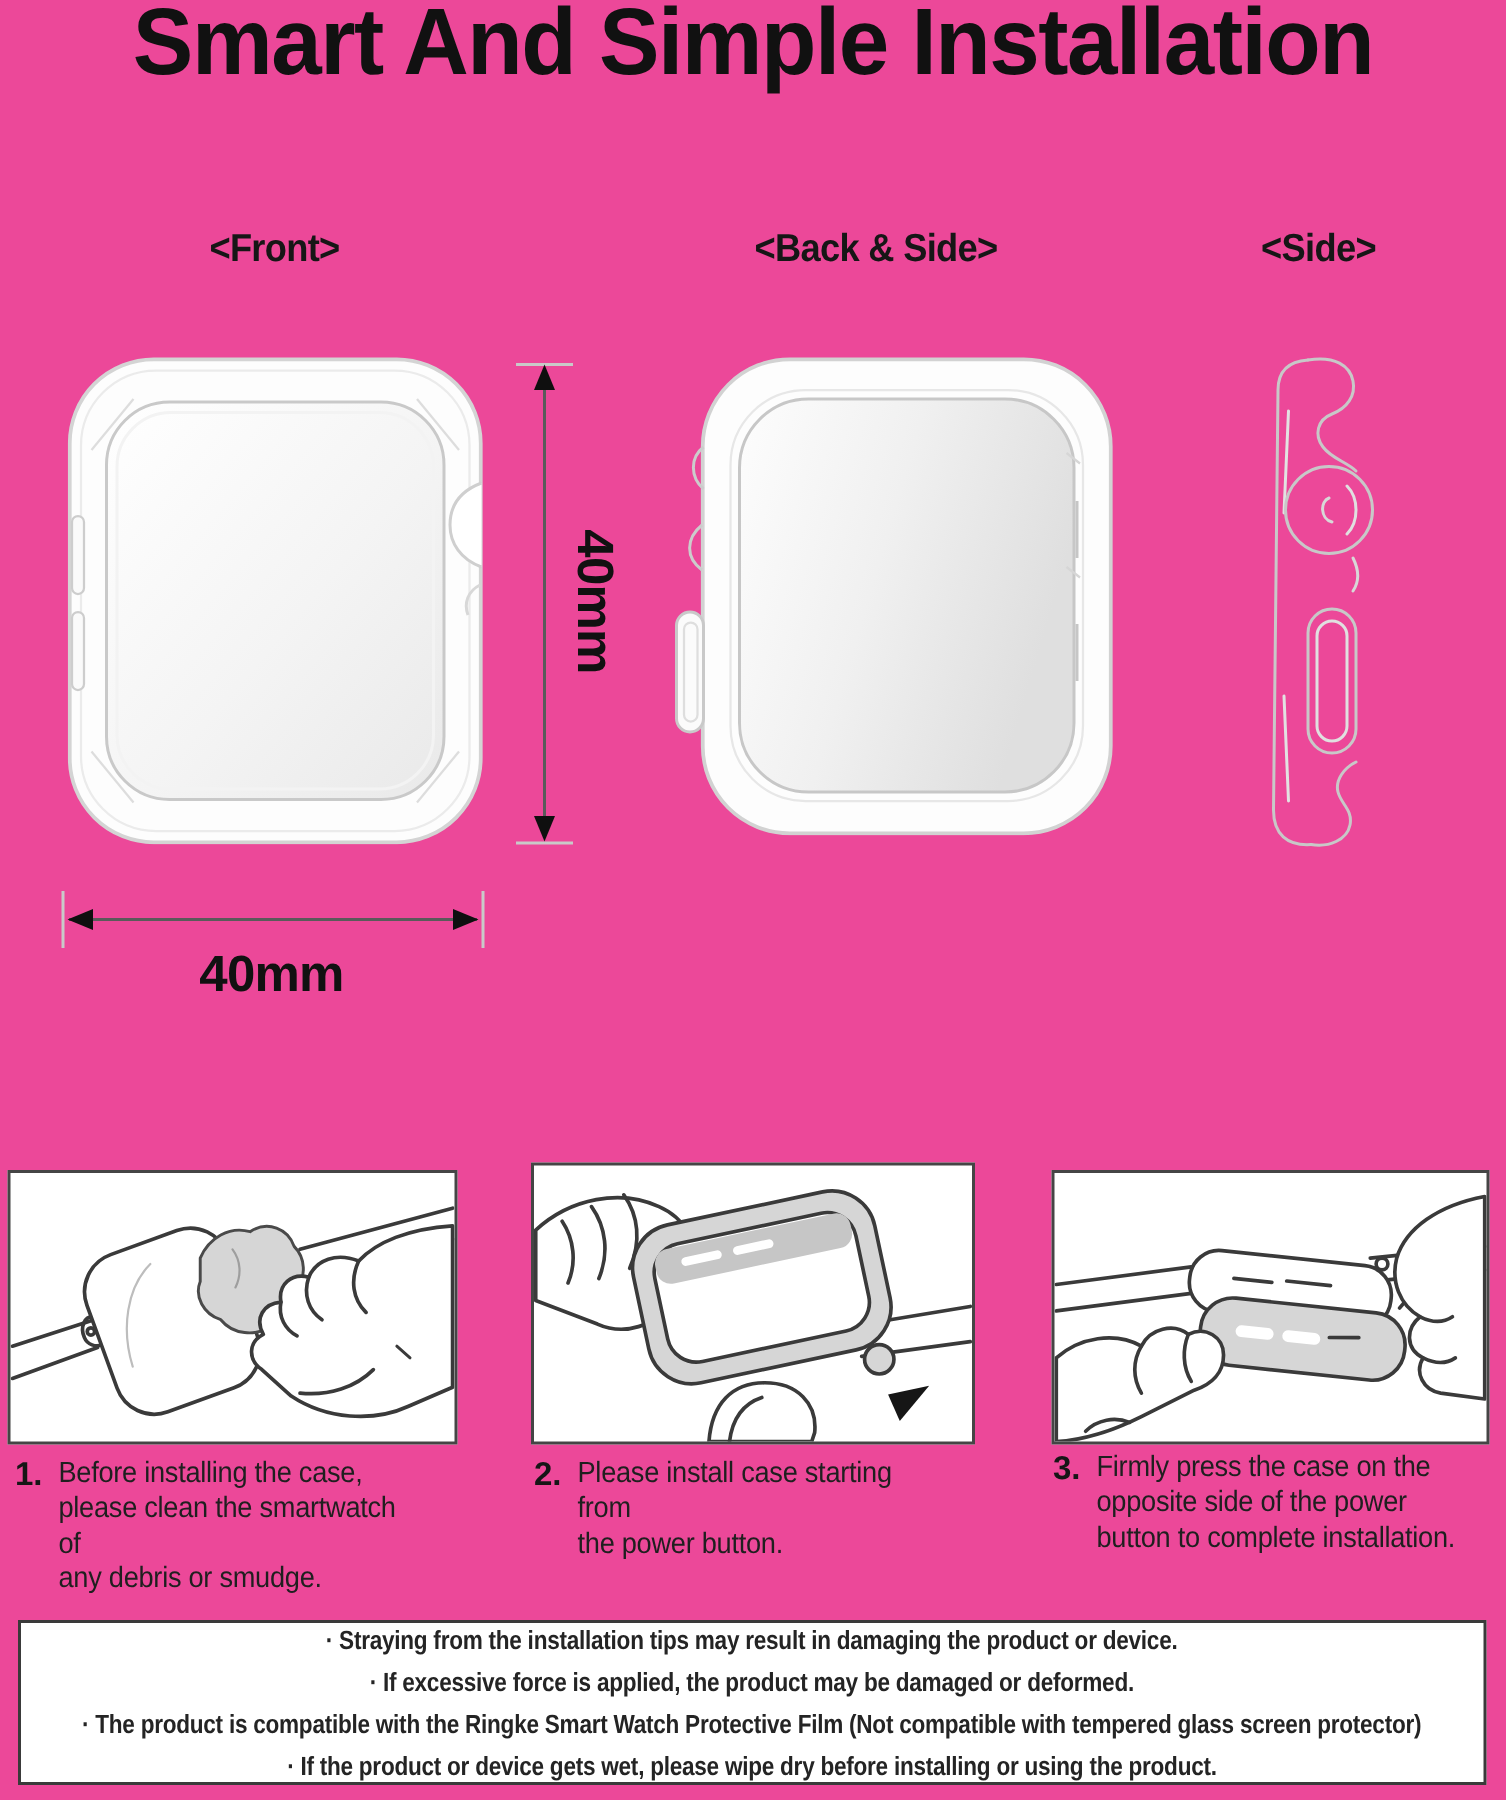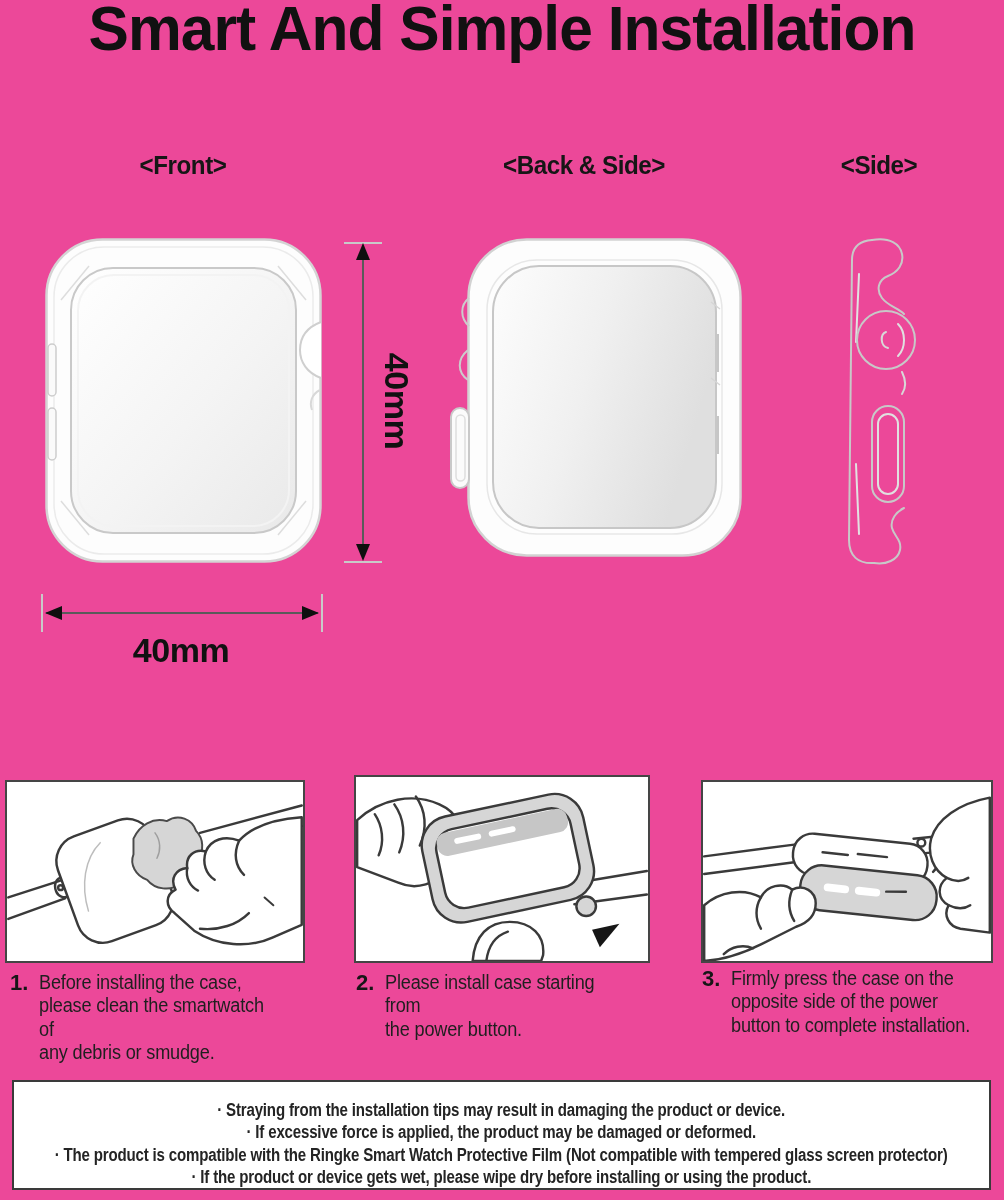--- a/index.html
+++ b/index.html
@@ -36,21 +36,21 @@
   .caption{position:absolute;display:flex;gap:11px;align-items:flex-start;}
   .caption .num{font-weight:700;font-size:22px;line-height:1.05;color:#161616;}
   .caption .txt{
     font-size:19.5px;line-height:1.2;white-space:pre-line;letter-spacing:-0.2px;color:#1f1f1f;
     transform:scaleX(0.93);transform-origin:left top;
   }
   
   .notes-box{
     position:absolute;left:12px;top:1080px;width:979px;height:110px;
     border:2px solid #3a3a3a;box-sizing:border-box;background:#fff;
-    display:flex;flex-direction:column;justify-content:flex-end;align-items:center;
+    display:flex;flex-direction:column;justify-content:space-between;align-items:center;
   }
   .note-line{
     font-size:17.5px;font-weight:700;letter-spacing:-0.2px;line-height:1.27;color:#242424;
     white-space:nowrap;transform:scaleX(0.86);transform-origin:center;text-align:center;
   }
 </style>
 </head>
 <body>
 
 <div class="stage">

